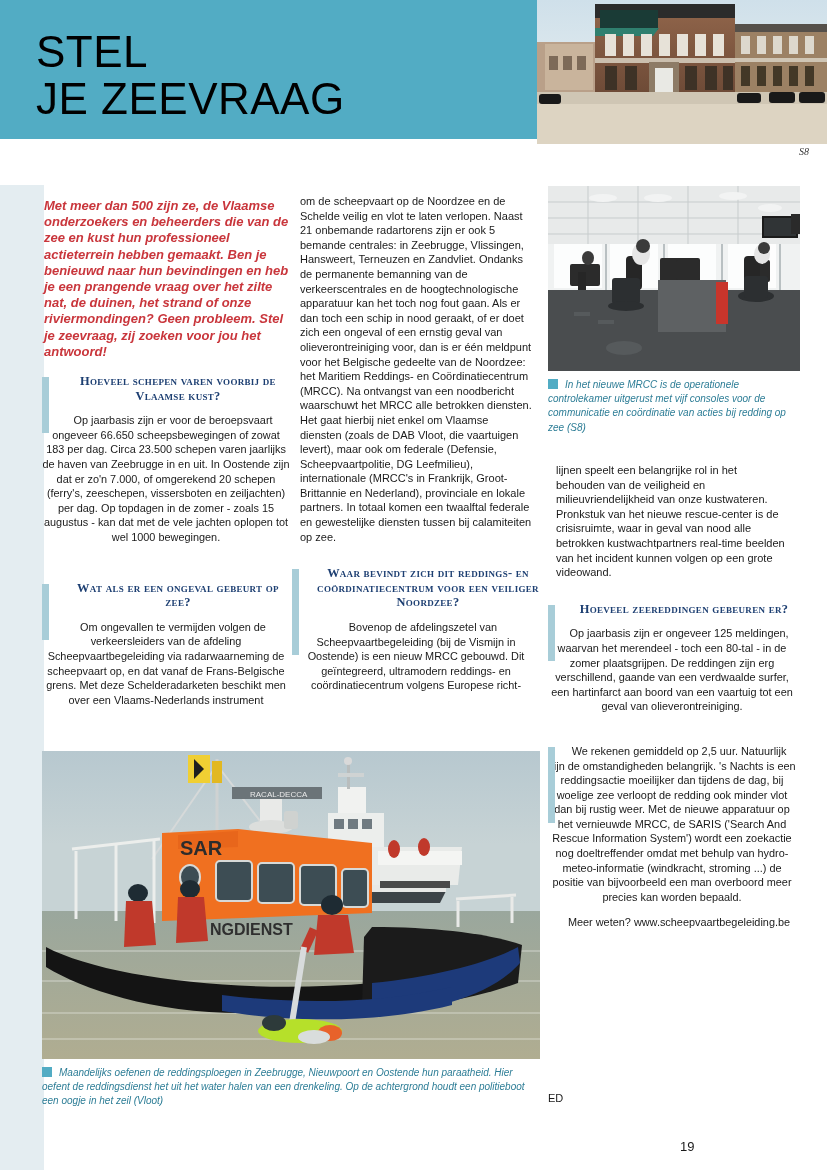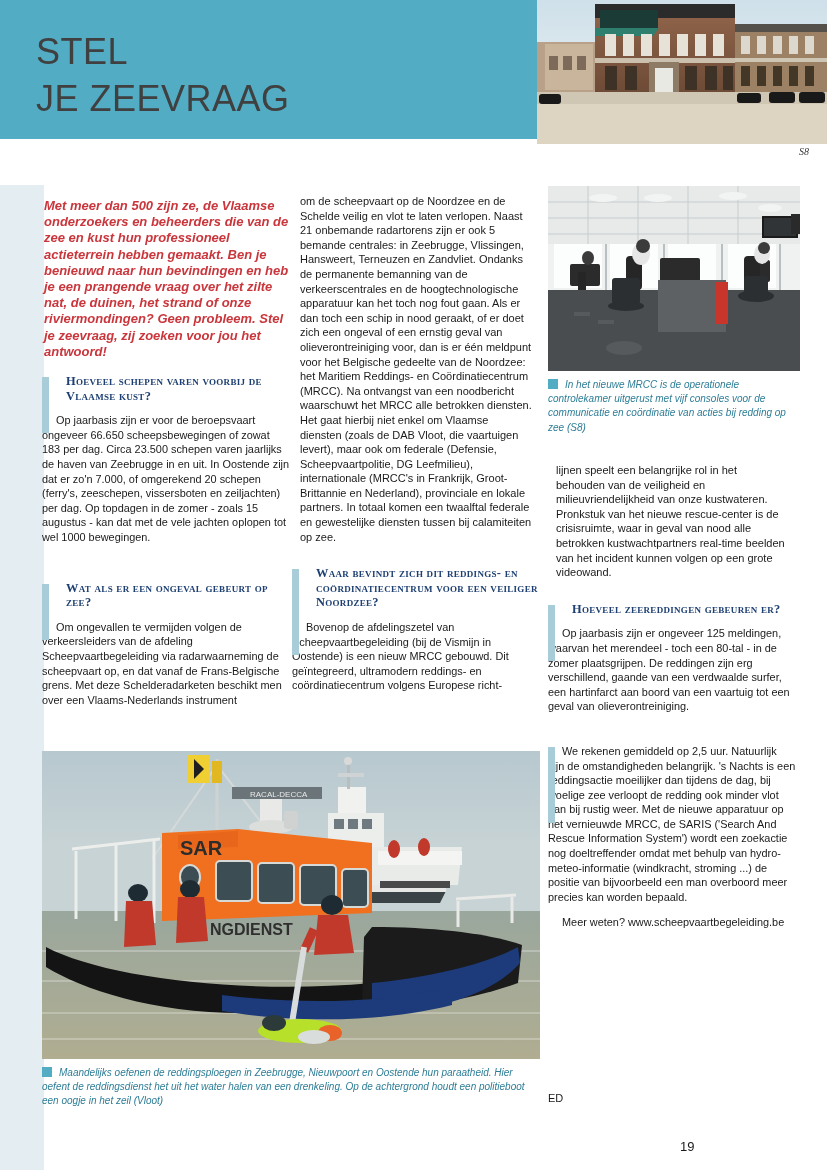--- a/index.html
+++ b/index.html
@@ -18,23 +18,23 @@
   
   .header-band {
     position: absolute;
     left: 0; top: 0;
     width: 540px; height: 139px;
     background: #52acc4;
   }
   .header-title {
     position: absolute;
     left: 36px; top: 28px;
-    color: #404040;
-    font-family: "Liberation Sans", sans-serif;
-    font-size: 36px;
+    color: #000000;
+    font-family: "Liberation Sans", sans-serif;
+    font-size: 44px;
     line-height: 47px;
     font-weight: 400;
     letter-spacing: 0.5px;
     white-space: pre-line;
   }
   .header-photo {
     position: absolute;
     left: 537px; top: 0;
     width: 290px; height: 144px;
     overflow: hidden;
@@ -72,21 +72,21 @@
     font-family: "Liberation Sans", sans-serif;
     font-style: italic;
     font-weight: bold;
     font-size: 13px;
     line-height: 16.2px;
     margin: 12px 0 14px 0;
     padding-left: 2px;
   }
 
   
-  .section { position: relative; padding-left: 24px; }
+  .section { position: relative; padding-left: 24px; text-align: center; }
   .section + .section { margin-top: 18px; }
   .sec-rule {
     position: absolute;
     left: 0; top: 3px;
     width: 7px;
     background: #a8cdd8;
   }
   .sec-head {
     margin: 0 0 10px 0;
     color: #1d3f72;

